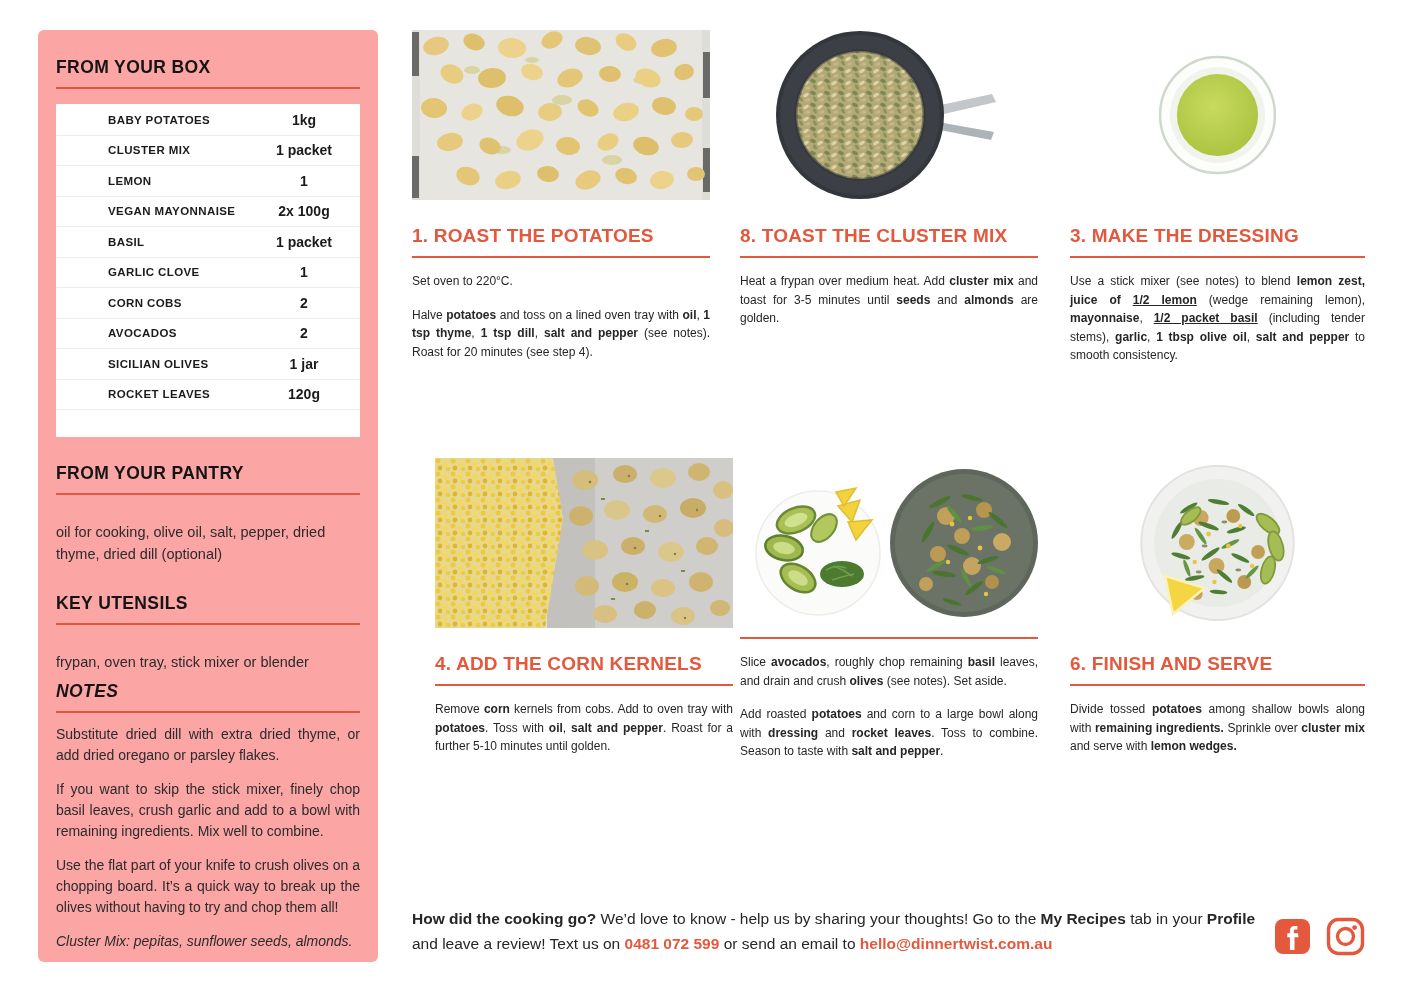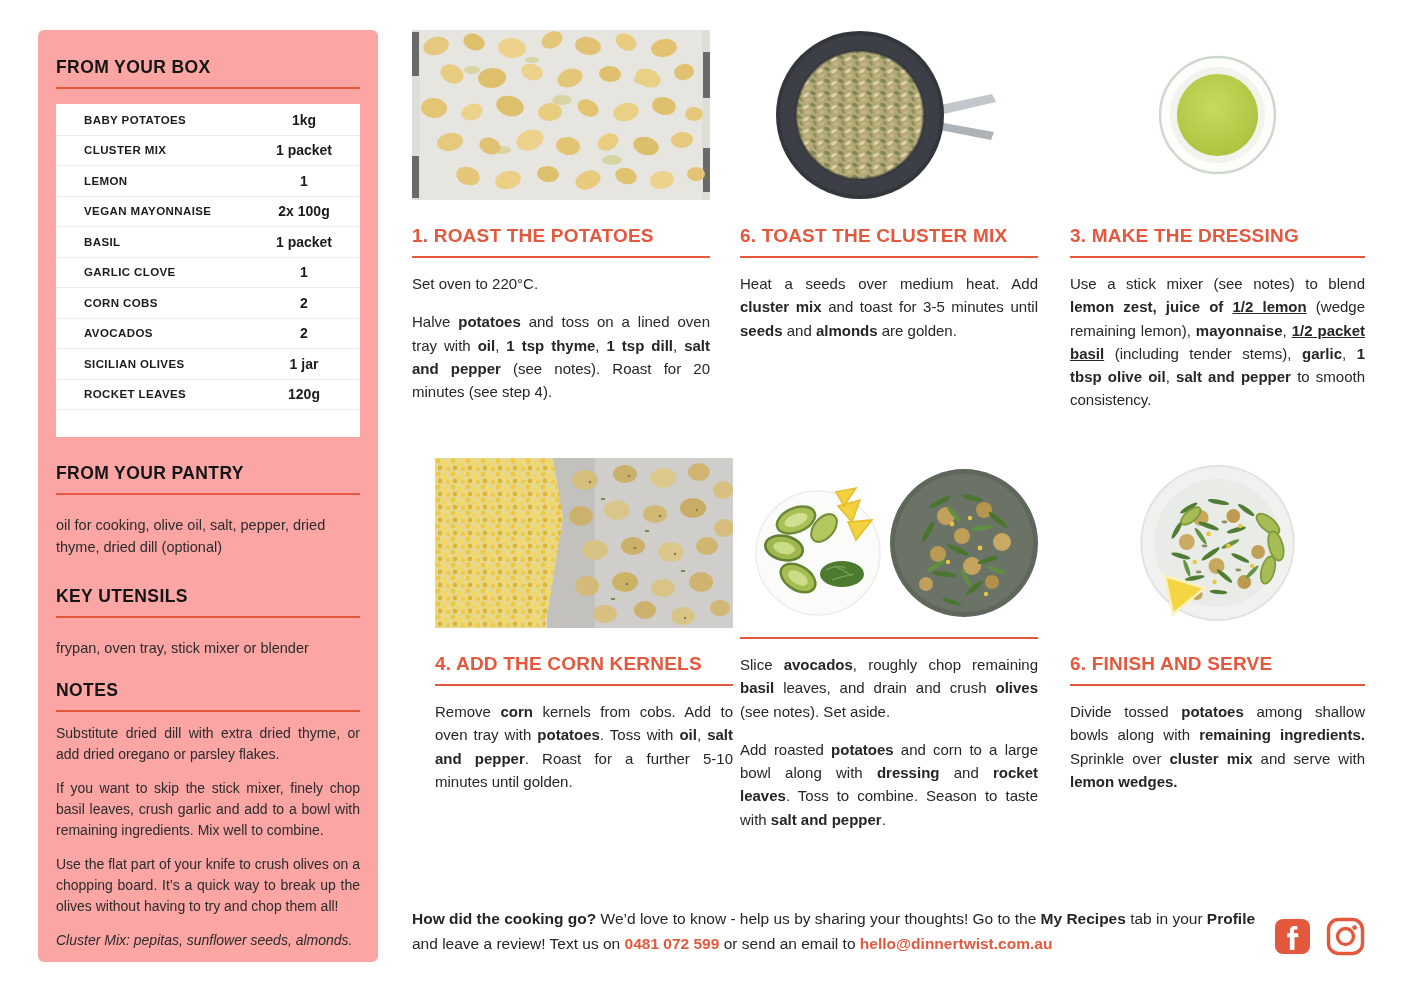--- a/index.html
+++ b/index.html
@@ -17,35 +17,35 @@
   
   .sidebar{
     position:absolute;left:38px;top:30px;width:340px;height:932px;
     background:#fca5a5;border-radius:6px;box-sizing:border-box;
     padding:27px 18px 20px 18px;
   }
   .sec-title{font-size:17.5px;font-weight:bold;letter-spacing:.4px;color:#141414;margin:0;}
   .rule{height:2px;background:var(--accent);margin-top:9px;}
   .box-table{background:#ffffff;margin-top:15px;padding:1px 0 27px 0;}
   .box-row{display:flex;align-items:center;height:30.5px;border-bottom:1px solid #ededeb;padding-left:28px;box-sizing:border-box;}
-  .box-name{flex:1;font-size:11.5px;font-weight:bold;letter-spacing:.4px;color:#1b1b1b;}
+  .box-name{flex:1;font-size:11.5px;font-weight:bold;letter-spacing:.4px;color:#1b1b1b;margin-left:24px;}
   .box-qty{width:112px;text-align:center;font-size:14px;font-weight:bold;color:#1b1b1b;}
-  .side-text{font-size:14.5px;line-height:1.5;margin-top:20px;color:#2b2b2b;}
-  .mt-pantry{margin-top:26px;} .mt-utensils{margin-top:27px;} .mt-notes{margin-top:21px;}
+  .side-text{font-size:14.5px;line-height:1.5;margin-top:27px;color:#2b2b2b;}
+  .mt-pantry{margin-top:26px;} .mt-utensils{margin-top:27px;} .mt-notes{margin-top:8px;font-style:italic;}
   .notes-wrap{margin-top:11px;}
   .notes-wrap p{font-size:14px;line-height:1.5;text-align:justify;margin:0 0 13px 0;color:#2b2b2b;}
   .notes-wrap p.i{text-align:left;}
 
   
   .step-col{position:absolute;width:298px;}
   .photo{width:100%;height:170px;overflow:hidden;background:#fff;}
   .photo svg{display:block;width:100%;height:100%;}
   .step-title{color:var(--accent);font-size:19px;font-weight:bold;letter-spacing:.2px;margin-top:25px;}
   .step-rule{height:2px;background:var(--accent);margin:9px 0 14px 0;}
-  .step-col p{font-size:15px;line-height:1.55;text-align:justify;margin:0 0 15px 0;color:#262626;}
+  .step-col p{font-size:12px;line-height:1.55;text-align:justify;margin:0 0 15px 0;color:#262626;}
 
   
   .footer{position:absolute;left:412px;top:907px;width:846px;font-size:15.5px;line-height:1.6;color:#262626;}
   .social{position:absolute;left:1275px;top:916px;display:flex;align-items:center;gap:15px;}
   .social svg{display:block;}
 </style>
 </head>
 <body>
 
 <div class="sidebar">
@@ -190,23 +190,23 @@
       </defs>
       <rect width="298" height="170" fill="#ffffff"></rect>
       <polygon points="196,76 252,64 256,72 204,84" fill="#c3c7cc"></polygon>
       <polygon points="198,92 254,102 251,110 200,100" fill="#aeb3b8"></polygon>
       <circle cx="120" cy="85" r="84" fill="#33373c"></circle>
       <circle cx="120" cy="85" r="80" fill="#3c4046"></circle>
       <circle cx="120" cy="85" r="64" fill="url(#seedp)"></circle>
       <circle cx="120" cy="85" r="64" fill="none" stroke="#2c2f34" stroke-width="3" opacity=".5"></circle>
     </svg>
   </div>
-  <div class="step-title">6. TOAST THE CLUSTER MIX</div>
-  <div class="step-rule"></div>
-  <p><span>Heat a seeds over medium heat. Add </span><span class="b">cluster mix</span><span> and toast for 3-5 minutes until </span><span class="b">seeds</span><span> and </span><span class="b">almonds</span><span> are golden.</span></p>
+  <div class="step-title">8. TOAST THE CLUSTER MIX</div>
+  <div class="step-rule"></div>
+  <p><span>Heat a frypan over medium heat. Add </span><span class="b">cluster mix</span><span> and toast for 3-5 minutes until </span><span class="b">seeds</span><span> and </span><span class="b">almonds</span><span> are golden.</span></p>
 </div>
 
 <div class="step-col" style="left:1070px;top:30px;width:295px;">
   <div class="photo">
     <svg viewBox="0 0 298 170" preserveAspectRatio="none">
       <defs>
         <radialGradient id="dressg" cx="45%" cy="40%" r="70%">
           <stop offset="0%" stop-color="#c8da5f"></stop>
             <stop offset="100%" stop-color="#a8c13c"></stop>
         </radialGradient>

